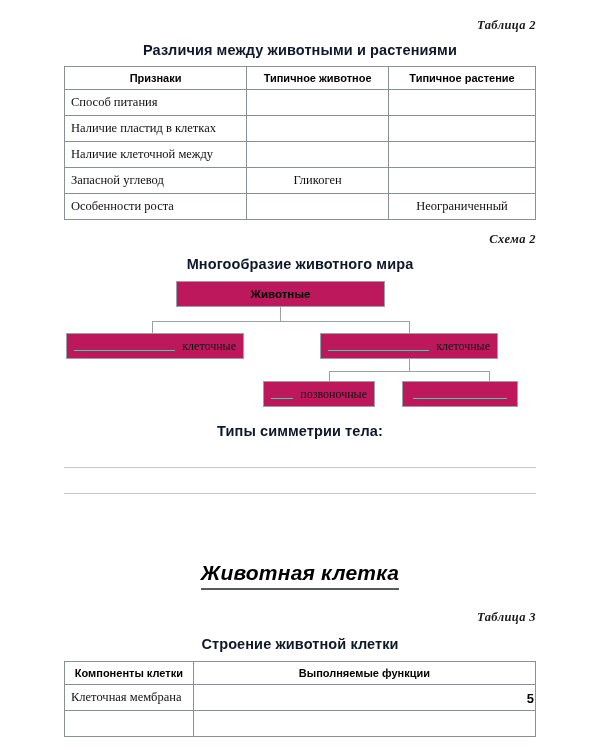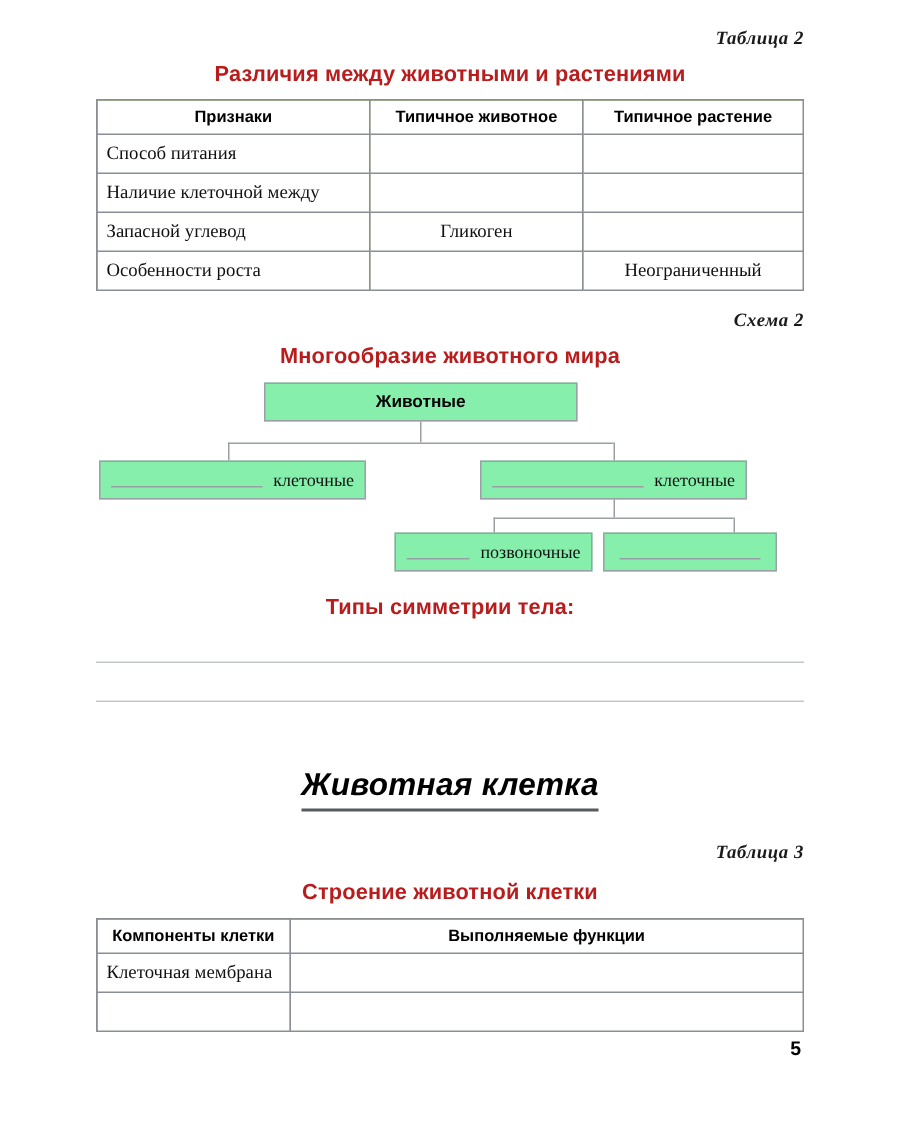--- a/index.html
+++ b/index.html
@@ -34,21 +34,21 @@
     font-weight: 700;
     font-size: 12.5px;
     letter-spacing: .4px;
     color: #1a1a1a;
   }
   .section-title {
     text-align: center;
     font-family: "Liberation Sans", sans-serif;
     font-weight: 700;
     font-size: 14.5px;
-    color: #b91c1c;
+    color: #0f172a;
     letter-spacing: .1px;
   }
 
   
   table.wb {
     border-collapse: collapse;
     width: 100%;
     table-layout: fixed;
     background: #4d7c0f;
   }
@@ -86,21 +86,21 @@
   .diagram {
     position: relative;
     width: 468px;
     height: 120px;
     margin: 0 auto;
   }
   .dbox {
     position: absolute;
     box-sizing: border-box;
     border: 1px solid #9aa0a6;
-    background: #86efac;
+    background: #be185d;
     display: flex;
     align-items: center;
     height: 26px;
   }
   .dbox.root {
     justify-content: center;
     font-family: "Liberation Sans", sans-serif;
     font-weight: 700;
     font-size: 11.5px;
     color: #000;
@@ -147,20 +147,21 @@
   .chapter-text {
     display: inline-block;
     font-family: "Liberation Sans", sans-serif;
     font-weight: 700;
     font-style: italic;
     font-size: 21px;
     letter-spacing: .2px;
     color: #000;
     padding-bottom: 3px;
     border-bottom: 2px solid #555b61;
+    margin-top: 23px;
   }
 
   .folio {
     position: absolute;
     right: 66px;
     bottom: 44px;
     font-family: "Liberation Sans", sans-serif;
     font-weight: 700;
     font-size: 13px;
     color: #000;
@@ -191,20 +192,25 @@
         <th>Типичное растение</th>
       </tr>
     </thead>
     <tbody>
       <tr>
         <td class="lbl">Способ питания</td>
         <td class="ctr"></td>
         <td class="ctr"></td>
       </tr>
       <tr>
+        <td class="lbl">Наличие пластид в клетках</td>
+        <td class="ctr"></td>
+        <td class="ctr"></td>
+      </tr>
+      <tr>
         <td class="lbl">Наличие клеточной между</td>
         <td class="ctr"></td>
         <td class="ctr"></td>
       </tr>
       <tr>
         <td class="lbl">Запасной углевод</td>
         <td class="ctr">Гликоген</td>
         <td class="ctr"></td>
       </tr>
       <tr>
@@ -240,21 +246,21 @@
     <div class="dbox blankbox" style="left:254px; top:52px; width:178px;">
       <span class="blankline"></span>
       <span>клеточные</span>
     </div>
 
     <div class="conn v" style="left:343px; top:78px; height:12px;"></div>
     <div class="conn h" style="left:263px; top:90px; width:160px;"></div>
     <div class="conn v" style="left:263px; top:90px; height:10px;"></div>
     <div class="conn v" style="left:423px; top:90px; height:10px;"></div>
 
-    <div class="dbox blankbox" style="left:197px; top:100px; width:132px;">
+    <div class="dbox blankbox" style="left:197px; top:100px; width:112px;">
       <span class="blankline"></span>
       <span>позвоночные</span>
     </div>
     <div class="dbox blankonly" style="left:336px; top:100px; width:116px;">
       <span class="blankline"></span>
       <span></span>
     </div>
   </div>
 
   <div style="height:22px"></div>

